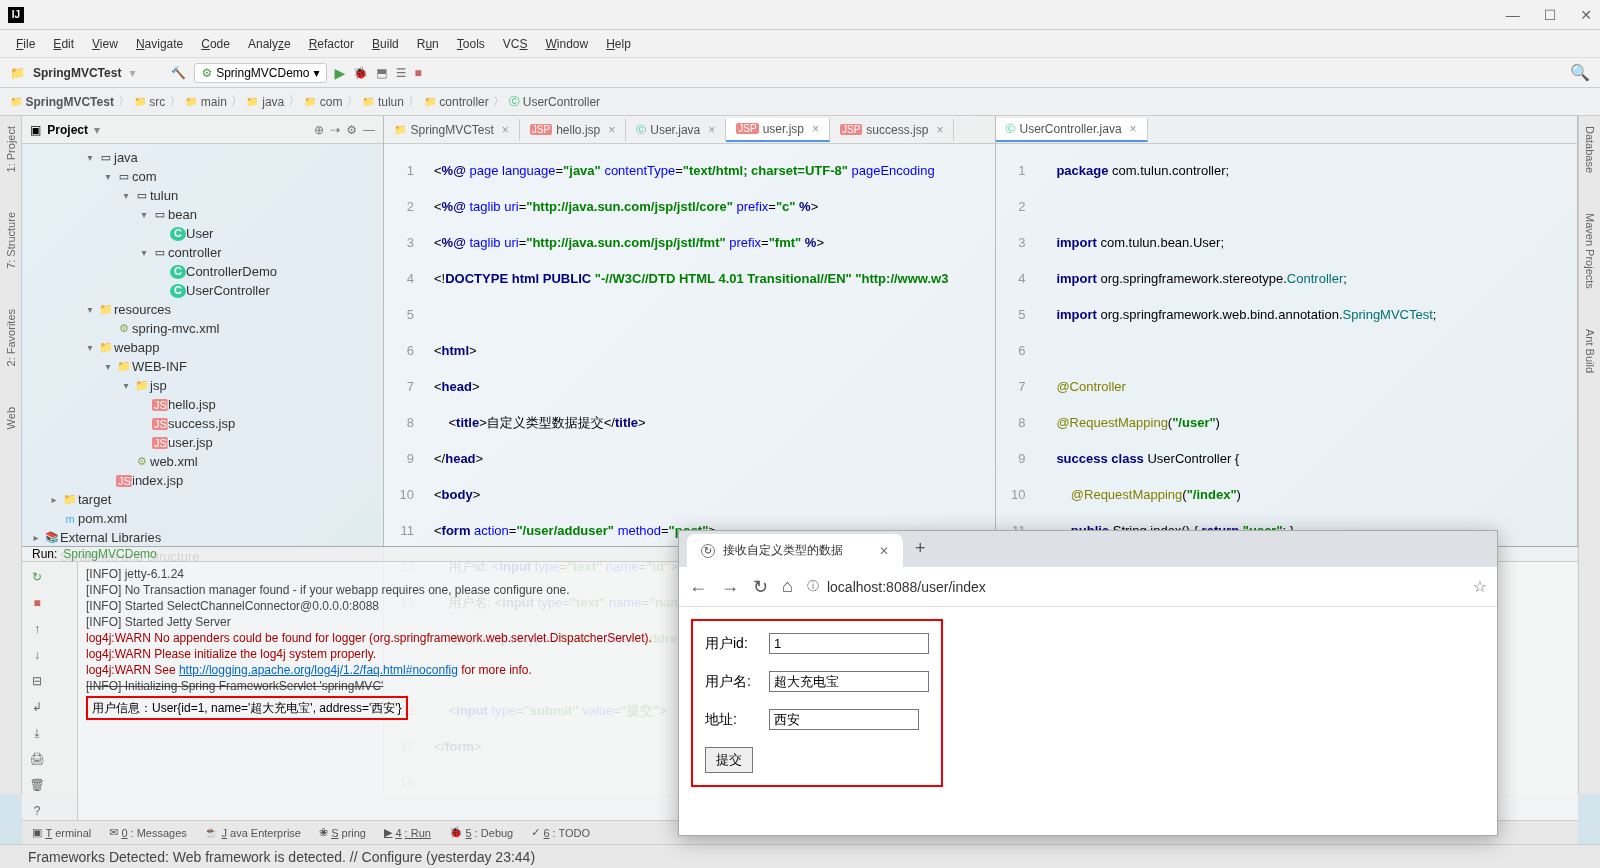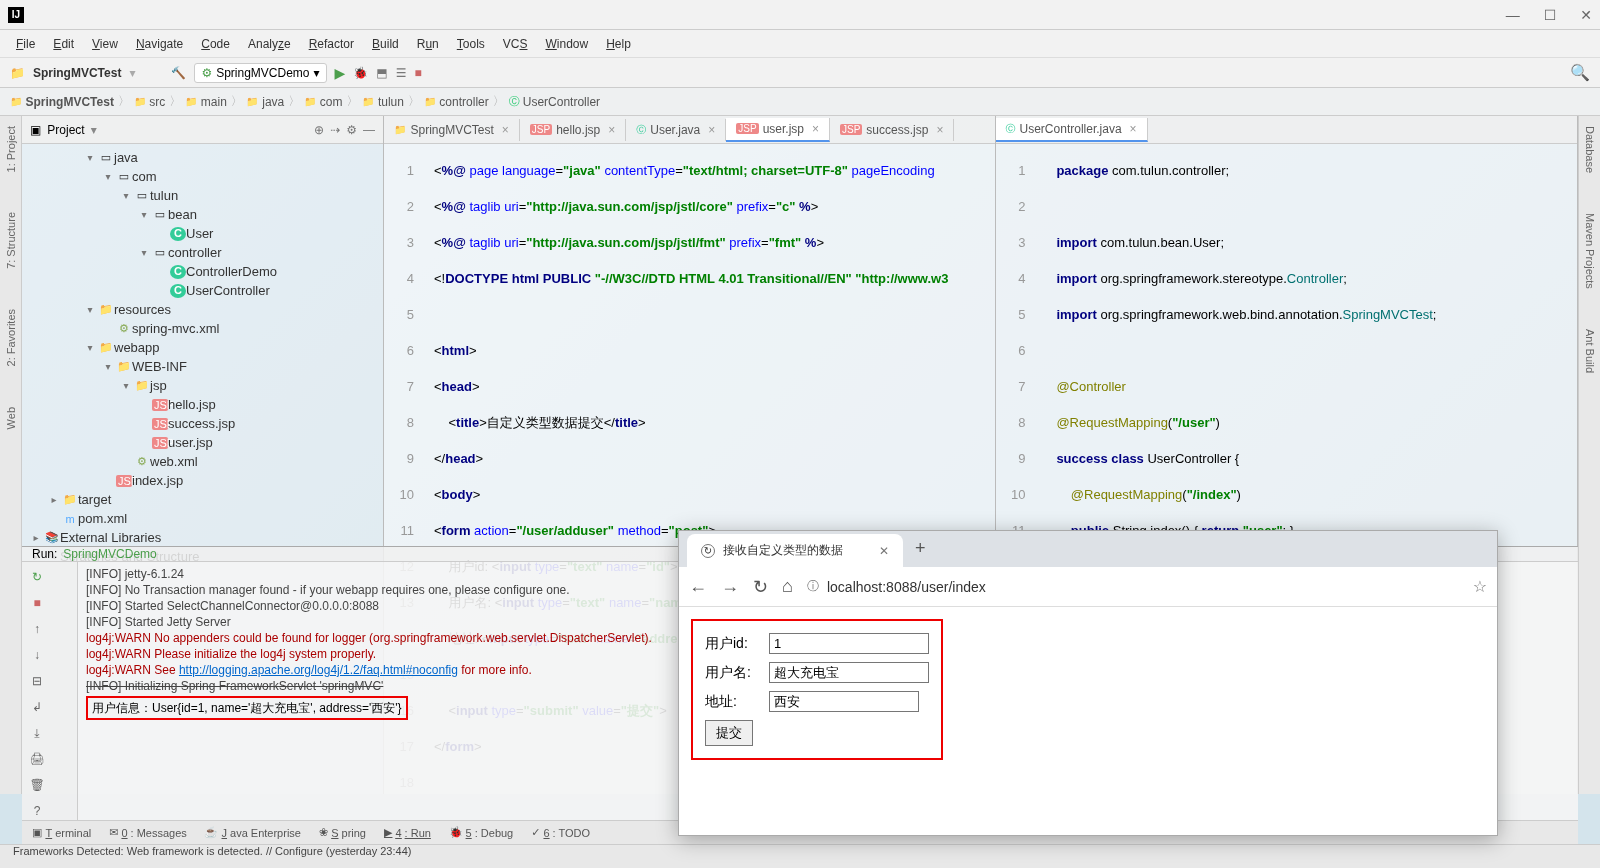--- a/index.html
+++ b/index.html
@@ -37,21 +37,21 @@
 
 .main { position: absolute; top: 116px; left: 0; right: 0; bottom: 74px; display: flex; background: linear-gradient(135deg, #c8dce8, #a8c4d4); }
 
 
 .left-tool { width: 22px; background: #e8e8e8; border-right: 1px solid #ccc; display: flex; flex-direction: column; align-items: center; padding-top: 10px; gap: 40px; }
 .left-tool span { writing-mode: vertical-rl; transform: rotate(180deg); font-size: 11px; color: #666; cursor: pointer; }
 
 
 .project-panel { width: 362px; background: rgba(255,255,255,0.55); border-right: 1px solid #bbb; display: flex; flex-direction: column; }
 .project-header { height: 28px; background: rgba(240,240,240,0.9); border-bottom: 1px solid #ccc; display: flex; align-items: center; padding: 0 8px; gap: 6px; }
-.project-header .name { font-weight: normal; }
+.project-header .name { font-weight: bold; }
 .project-header .icons { margin-left: auto; display: flex; gap: 6px; color: #777; }
 .project-tree { flex: 1; overflow: auto; padding: 4px 0; font-size: 13px; color: #333; }
 .tree-item { display: flex; align-items: center; padding: 2px 0 2px 6px; white-space: nowrap; cursor: pointer; }
 .tree-item .arrow { width: 16px; display: inline-block; text-align: center; color: #777; font-size: 10px; }
 .tree-item .ic { width: 16px; display: inline-block; text-align: center; font-size: 11px; }
 .ic-folder { color: #d4a94e; }
 .ic-class { color: #3c9; background: #3c9; border-radius: 50%; width: 14px; height: 14px; display: inline-flex; align-items: center; justify-content: center; color: #fff; font-size: 9px; font-weight: bold; }
 .ic-xml { color: #8a5; }
 .ic-jsp { background: #e88; color: #fff; font-size: 8px; padding: 0 2px; border-radius: 2px; }
 .ic-maven { color: #5af; }
@@ -94,37 +94,37 @@
 .console .info { color: #444; }
 .console .warn { color: #a00; }
 .highlight-box { border: 2px solid #e00; padding: 2px 4px; display: inline-block; margin-top: 2px; }
 
 
 .bottom-bar { position: absolute; left: 22px; right: 22px; bottom: 24px; height: 24px; background: #e8e8e8; border-top: 1px solid #ccc; display: flex; align-items: center; gap: 18px; padding: 0 10px; font-size: 11px; color: #555; }
 .bottom-bar span { cursor: pointer; display: inline-flex; align-items: center; gap: 3px; }
 .bottom-bar .active { text-decoration: underline; }
 
 
-.status-bar { position: absolute; left: 0; right: 0; bottom: 0; height: 24px; background: #e8e8e8; border-top: 1px solid #ccc; display: flex; padding: 0 13px; font-size: 11px; color: #444; }
+.status-bar { position: absolute; left: 0; right: 0; bottom: 0; height: 24px; background: #e8e8e8; border-top: 1px solid #ccc; display: flex; align-items: center; padding: 0 28px; font-size: 14px; color: #444; }
 
 
 .browser { position: absolute; left: 678px; top: 530px; width: 820px; height: 306px; background: #fff; border: 1px solid #aaa; box-shadow: 0 4px 20px rgba(0,0,0,0.3); display: flex; flex-direction: column; }
 .browser-tabs { height: 36px; background: #dde1e6; display: flex; align-items: flex-end; padding: 0 8px; }
 .browser-tab { background: #fff; border-radius: 8px 8px 0 0; padding: 8px 14px; display: flex; align-items: center; gap: 8px; font-size: 12px; color: #333; }
 .browser-tab .fav { width: 14px; height: 14px; border: 1px solid #777; border-radius: 50%; display: inline-flex; align-items: center; justify-content: center; font-size: 10px; }
 .browser-tab .x { color: #777; cursor: pointer; margin-left: 28px; }
 .browser-newtab { padding: 8px 12px; color: #555; font-size: 18px; cursor: pointer; }
 .browser-toolbar { height: 40px; background: #fff; border-bottom: 1px solid #ddd; display: flex; align-items: center; padding: 0 10px; gap: 14px; color: #555; }
 .browser-toolbar .navbtn { font-size: 18px; cursor: pointer; }
 .omnibox { flex: 1; display: flex; align-items: center; gap: 8px; font-size: 14px; color: #333; }
 .omnibox .lock { font-size: 12px; color: #777; }
 .browser-toolbar .star { font-size: 16px; color: #777; }
 .browser-content { flex: 1; padding: 12px; font-size: 14px; font-family: "SimSun", serif; overflow: auto; }
 .form-box { border: 2px solid #e00; padding: 12px; display: inline-block; }
-.form-row { margin-bottom: 8px; }
+.form-row { margin-bottom: 17px; }
 .form-row label { display: inline-block; width: 60px; }
 .form-row input[type=text] { width: 160px; border: 1px solid #767676; padding: 2px 4px; font-size: 13px; }
 .submit-btn { border: 1px solid #767676; background: #efefef; padding: 3px 10px; font-size: 13px; cursor: pointer; }
 </style>
 </head>
 <body>
 
 <div class="titlebar">
   <span class="logo">IJ</span>
   <div class="win-btns">

